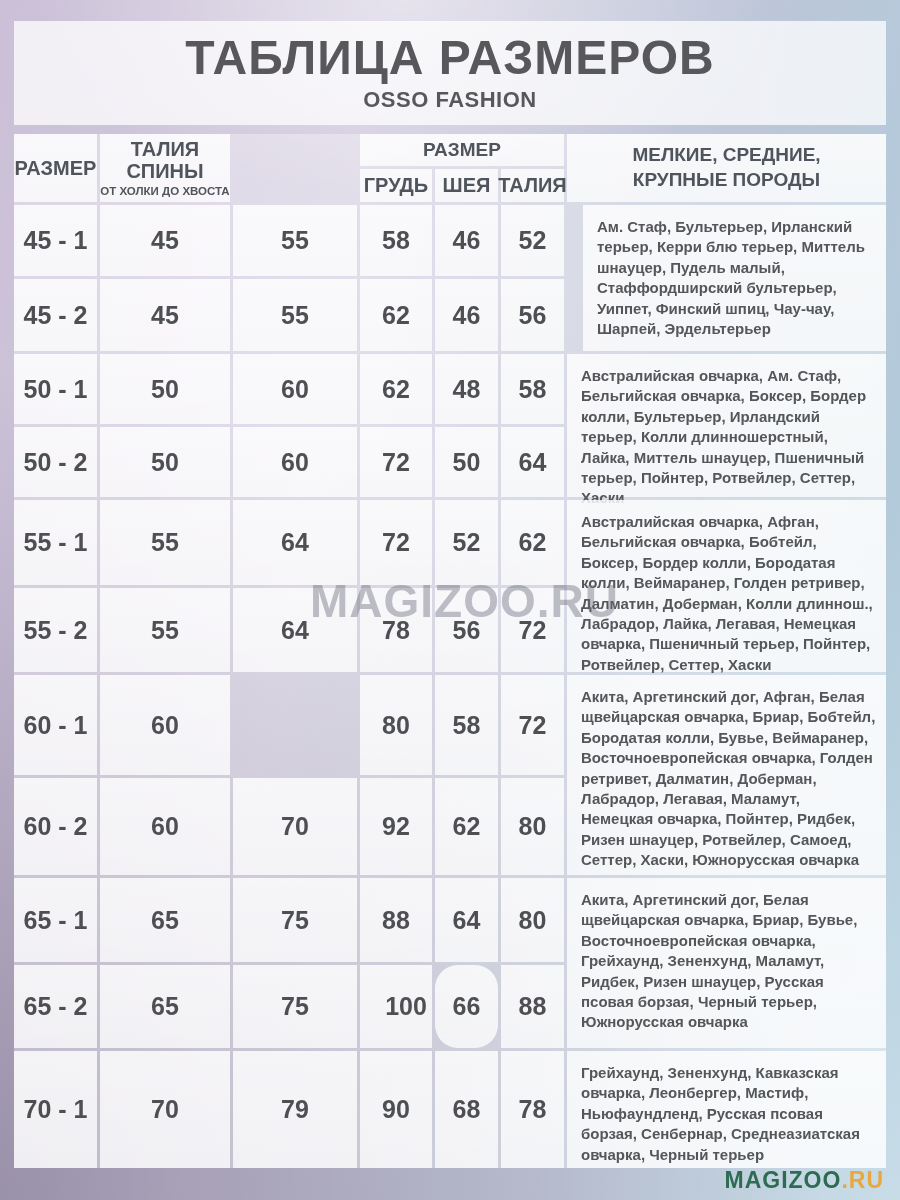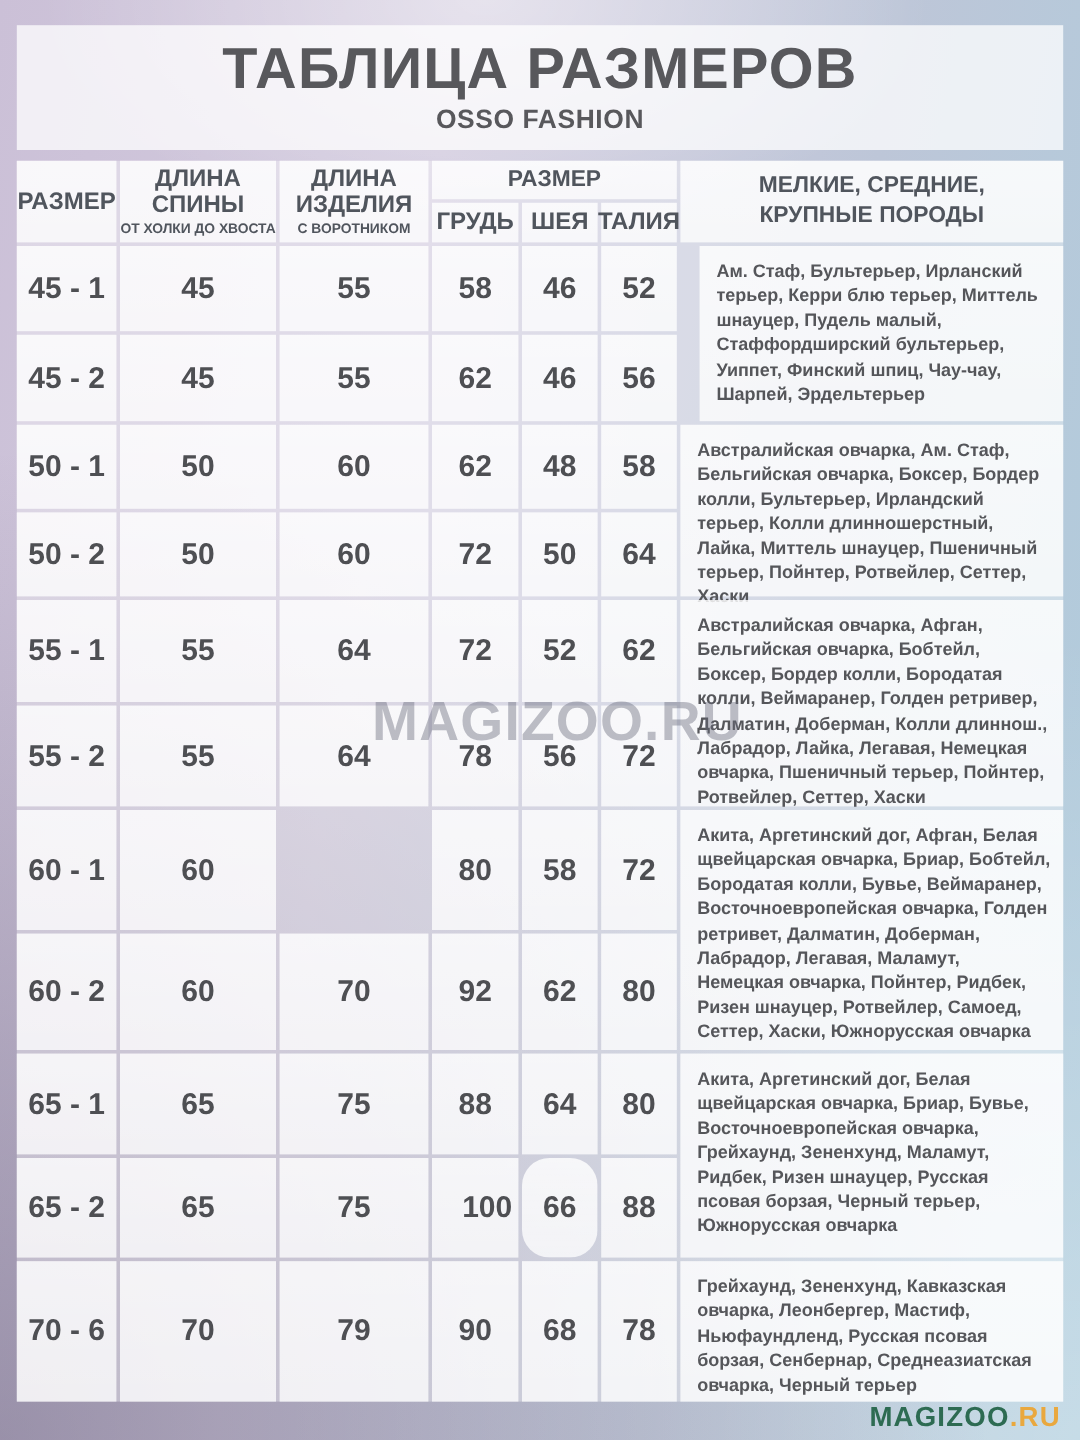--- a/index.html
+++ b/index.html
@@ -76,26 +76,22 @@
 <div class="page">
 
   <div class="title-box">
     <div class="title">ТАБЛИЦА РАЗМЕРОВ</div>
     <div class="subtitle">OSSO FASHION</div>
   </div>
 
   <div class="grid" id="table" style="grid-template-rows: 32px 33px 71px 72px 70px 70px 85px 84px 100px 97px 84px 83px 117px;">
     <div class="cell head c-size">РАЗМЕР</div>
     <div class="cell head c-back">
-      <div class="h-main">ДЛИНА СПИНЫ</div>
+      <div class="h-main">ТАЛИЯ СПИНЫ</div>
       <div class="h-note">ОТ ХОЛКИ ДО ХВОСТА</div>
-    </div>
-    <div class="cell head c-item">
-      <div class="h-main">ДЛИНА ИЗДЕЛИЯ</div>
-      <div class="h-note">С ВОРОТНИКОМ</div>
     </div>
     <div class="cell head c-sizegrp">РАЗМЕР</div>
     <div class="cell head sub-h c-chest">ГРУДЬ</div>
     <div class="cell head sub-h c-neck">ШЕЯ</div>
     <div class="cell head sub-h c-waist">ТАЛИЯ</div>
     <div class="cell head c-breedh">МЕЛКИЕ, СРЕДНИЕ, КРУПНЫЕ ПОРОДЫ</div>
 
   <div class="cell rowlabel" style="grid-area: 3 / 1;">45 - 1</div>
       <div class="cell num" style="grid-area: 3 / 2;">45</div>
       <div class="cell num" style="grid-area: 3 / 3;">55</div>
@@ -153,21 +149,21 @@
       <div class="cell num" style="grid-area: 11 / 4;">88</div>
       <div class="cell num" style="grid-area: 11 / 5;">64</div>
       <div class="cell num" style="grid-area: 11 / 6;">80</div>
       <div class="cell rowlabel" style="grid-area: 12 / 1;">65 - 2</div>
       <div class="cell num" style="grid-area: 12 / 2;">65</div>
       <div class="cell num" style="grid-area: 12 / 3;">75</div>
       <div class="cell num" style="grid-area: 12 / 4; padding-left: 20px;">100</div>
       <div class="cell num" style="grid-area: 12 / 5; border-radius: 23px;">66</div>
       <div class="cell num" style="grid-area: 12 / 6;">88</div>
       <div class="cell breeds" style="grid-area: 11 / 7 / span 2;">Акита, Аргетинский дог, Белая щвейцарская овчарка, Бриар, Бувье, Восточноевропейская овчарка, Грейхаунд, Зененхунд, Маламут, Ридбек, Ризен шнауцер, Русская псовая борзая, Черный терьер, Южнорусская овчарка</div>
-      <div class="cell rowlabel" style="grid-area: 13 / 1;">70 - 6</div>
+      <div class="cell rowlabel" style="grid-area: 13 / 1;">70 - 1</div>
       <div class="cell num" style="grid-area: 13 / 2;">70</div>
       <div class="cell num" style="grid-area: 13 / 3;">79</div>
       <div class="cell num" style="grid-area: 13 / 4;">90</div>
       <div class="cell num" style="grid-area: 13 / 5;">68</div>
       <div class="cell num" style="grid-area: 13 / 6;">78</div>
       <div class="cell breeds" style="grid-area: 13 / 7 / span 1;">Грейхаунд, Зененхунд, Кавказская овчарка, Леонбергер, Мастиф, Ньюфаундленд, Русская псовая борзая, Сенбернар, Среднеазиатская овчарка, Черный терьер</div>
     </div>
 
   <div class="watermark">MAGIZOO.RU</div>
 

